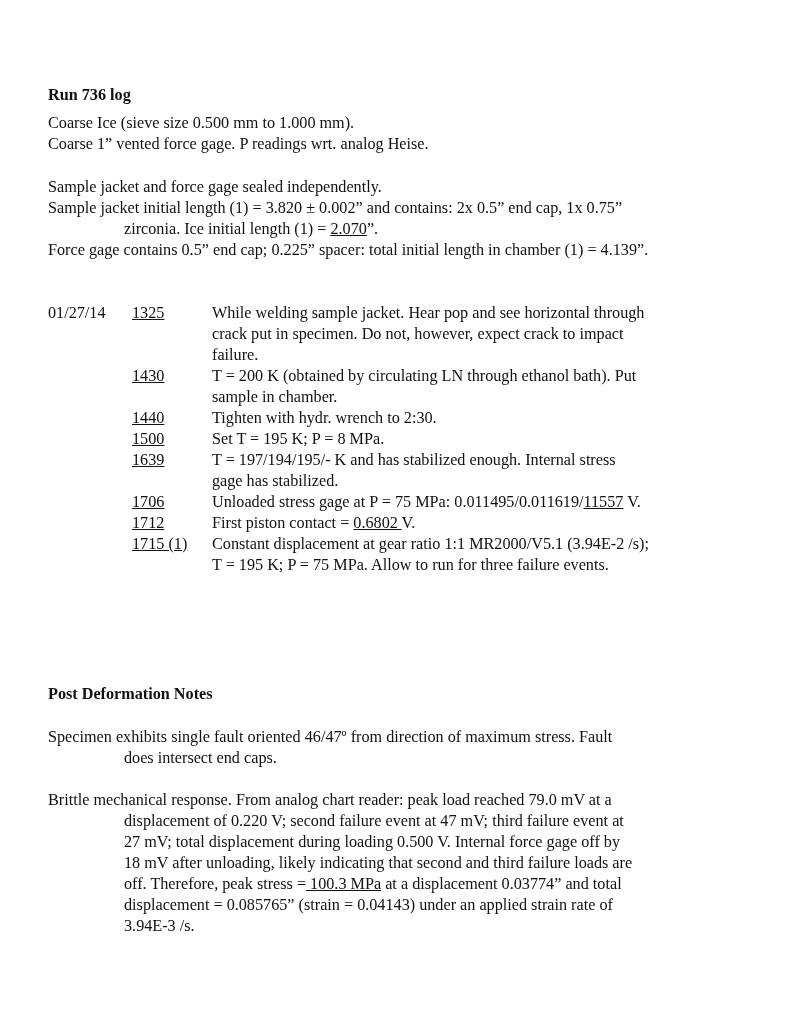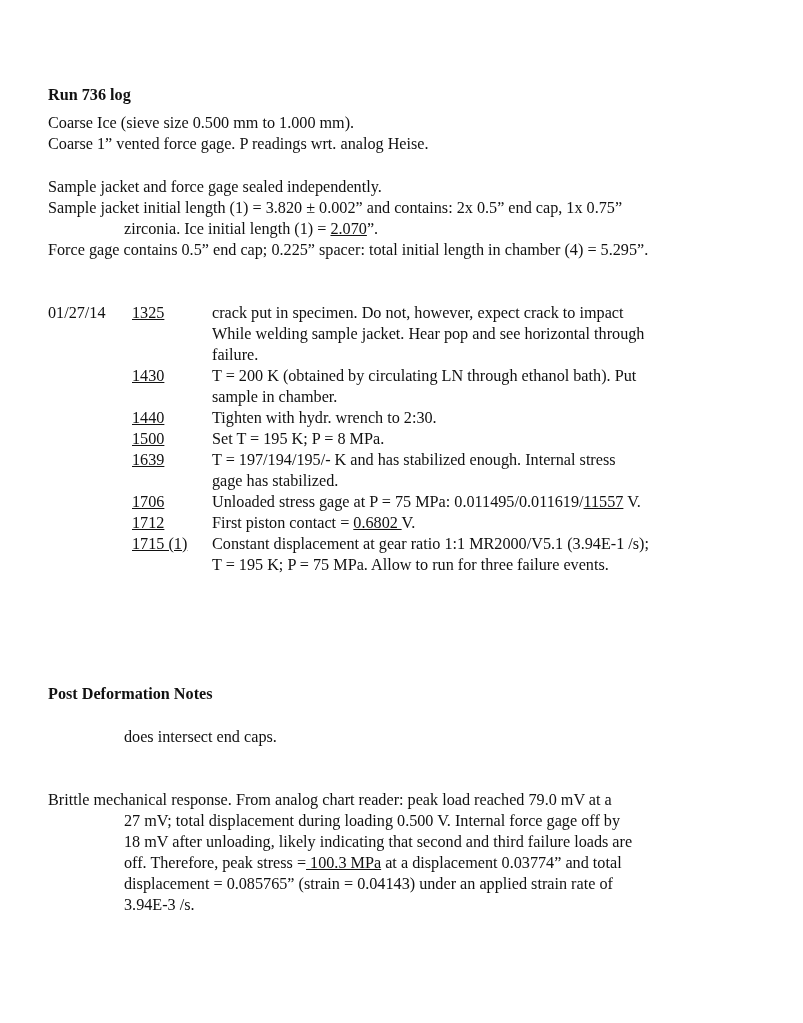--- a/index.html
+++ b/index.html
@@ -27,28 +27,28 @@
 <div class="page">
 
   <div class="title">Run 736 log</div>
 
   <div class="line" style="top:113px">Coarse Ice (sieve size 0.500 mm to 1.000 mm).</div>
   <div class="line" style="top:134px">Coarse 1” vented force gage. P readings wrt. analog Heise.</div>
 
   <div class="line" style="top:177px">Sample jacket and force gage sealed independently.</div>
   <div class="line" style="top:198px">Sample jacket initial length (1) = 3.820 ± 0.002” and contains: 2x 0.5” end cap, 1x 0.75”</div>
   <div class="line indent" style="top:219px"><span>zirconia. Ice initial length (1) = </span><span class="u">2.070</span><span>”.</span></div>
-  <div class="line" style="top:240px">Force gage contains 0.5” end cap; 0.225” spacer: total initial length in chamber (4) = 5.295”.</div>
+  <div class="line" style="top:240px">Force gage contains 0.5” end cap; 0.225” spacer: total initial length in chamber (1) = 4.139”.</div>
 
   <div class="log-row" style="top:303px">
     <span class="log-date">01/27/14</span>
     <span class="log-time">1325</span>
     <div class="log-text">
+      <div>While welding sample jacket. Hear pop and see horizontal through</div>
       <div>crack put in specimen. Do not, however, expect crack to impact</div>
-      <div>While welding sample jacket. Hear pop and see horizontal through</div>
       <div>failure.</div>
     </div>
   </div>
 
   <div class="log-row" style="top:366px">
     <span class="log-time">1430</span>
     <div class="log-text">
       <div>T = 200 K (obtained by circulating LN through ethanol bath). Put</div>
       <div>sample in chamber.</div>
     </div>
@@ -86,33 +86,35 @@
   <div class="log-row" style="top:513px">
     <span class="log-time">1712</span>
     <div class="log-text">
       <div><span>First piston contact = </span><span class="u">0.6802 </span><span>V.</span></div>
     </div>
   </div>
 
   <div class="log-row" style="top:534px">
     <span class="log-time">1715 (1)</span>
     <div class="log-text">
-      <div>Constant displacement at gear ratio 1:1 MR2000/V5.1 (3.94E-1 /s);</div>
+      <div>Constant displacement at gear ratio 1:1 MR2000/V5.1 (3.94E-2 /s);</div>
       <div>T = 195 K; P = 75 MPa.  Allow to run for three failure events.</div>
     </div>
   </div>
 
   <div class="title" style="top:684px">Post Deformation Notes</div>
 
   <div class="para" style="top:727px">
+    <div>Specimen exhibits single fault oriented 46/47º from direction of maximum stress. Fault</div>
     <div class="indent">does intersect end caps.</div>
   </div>
 
   <div class="para" style="top:790px">
     <div>Brittle mechanical response. From analog chart reader: peak load reached 79.0 mV at a</div>
+    <div class="indent">displacement of 0.220 V; second failure event at 47 mV; third failure event at</div>
     <div class="indent">27 mV; total displacement during loading 0.500 V. Internal force gage off by</div>
     <div class="indent">18 mV after unloading, likely indicating that second and third failure loads are</div>
     <div class="indent"><span>off. Therefore, peak stress =</span><span class="u"> 100.3 MPa</span><span> at a displacement 0.03774” and total</span></div>
     <div class="indent">displacement = 0.085765” (strain = 0.04143) under an applied strain rate of</div>
     <div class="indent">3.94E-3 /s.</div>
   </div>
 
 </div>
 
 </body></html>

